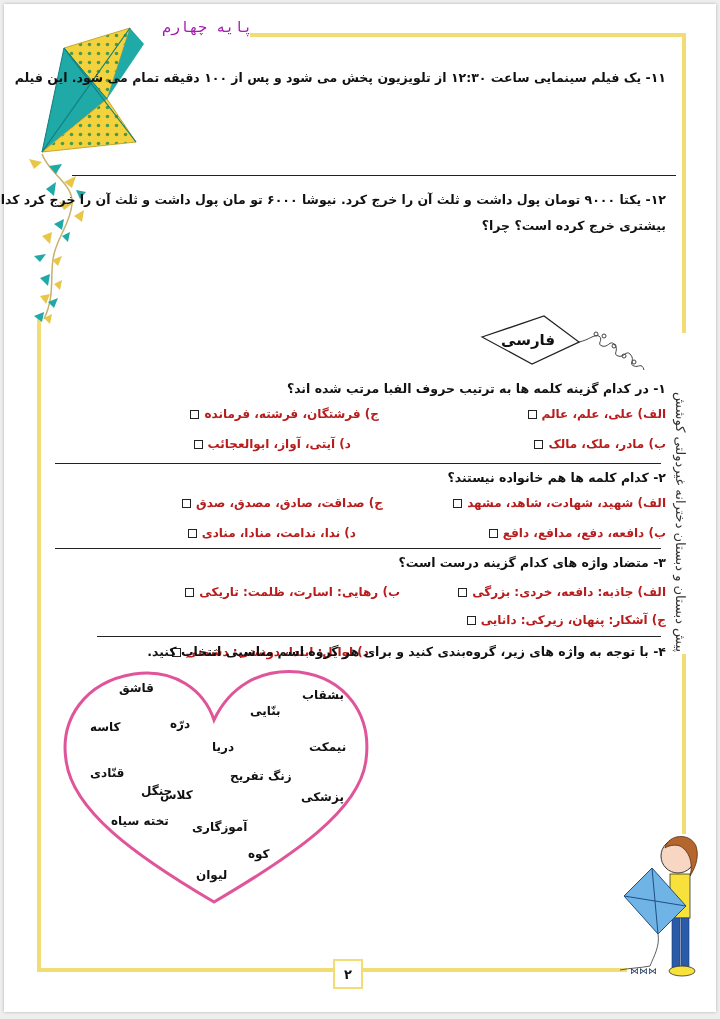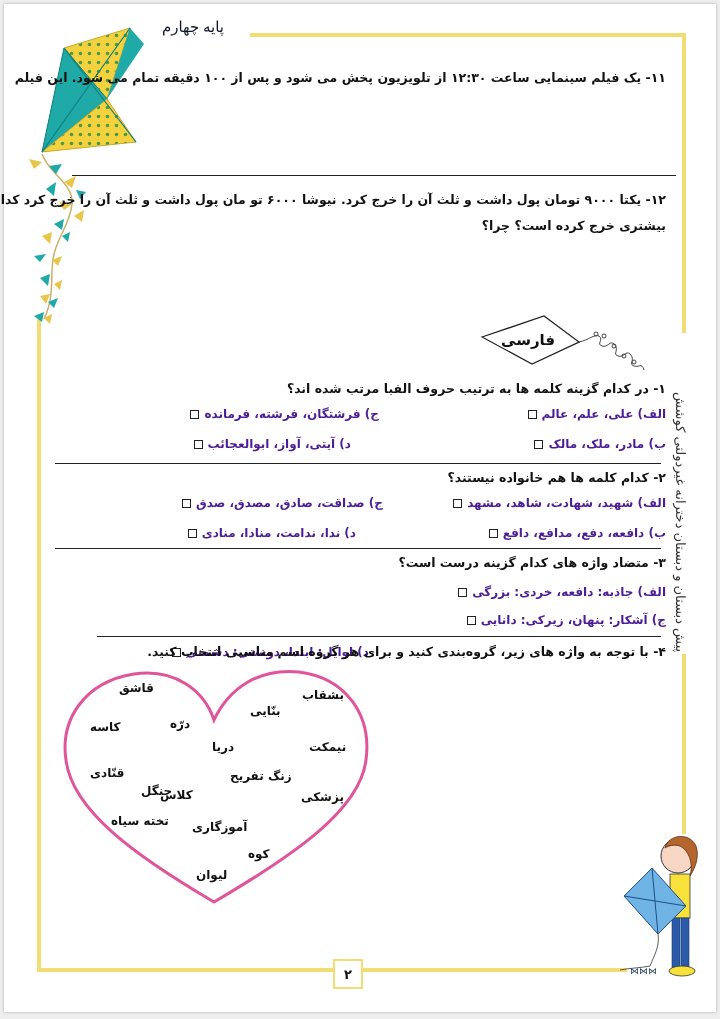--- a/index.html
+++ b/index.html
@@ -13,30 +13,30 @@
     background: #ffffff;
     box-shadow: 0 0 3px rgba(0,0,0,0.25);
   }
   .frame-line { position: absolute; background: #f2dc74; }
   .q-text {
     position: absolute; direction: rtl; text-align: right;
     font-size: 12.5px; font-weight: bold; color: #111; white-space: nowrap;
   }
   .opt {
     position: absolute; direction: rtl; text-align: right;
-    font-size: 12px; font-weight: bold; color: #4c1d95; white-space: nowrap;
+    font-size: 12px; font-weight: bold; color: #b91c1c; white-space: nowrap;
   }
   .chk {
     display: inline-block; width: 9px; height: 9px; border: 1.3px solid #222;
     vertical-align: middle; margin-right: 5px; background: #fff; box-sizing: border-box;
   }
   .hr { position: absolute; height: 1px; background: #222; }
   .grade-label {
-    position: absolute; left: 158px; top: 14px; font-size: 15px; color: #0f172a;
-    direction: rtl; font-family: Liberation Serif, serif;
+    position: absolute; left: 158px; top: 14px; font-size: 15px; color: #a21caf;
+    direction: rtl; font-family: Liberation Mono, monospace;
   }
   .side-text {
     position: absolute; left: 664px; top: 318px; width: 20px; height: 330px;
     writing-mode: vertical-rl; font-size: 13px; color: #333;
     direction: rtl; white-space: nowrap; font-family: "DejaVu Serif", serif;
   }
   .heart-word {
     position: absolute; font-size: 12px; font-weight: bold; color: #111; direction: rtl; white-space: nowrap;
   }
   .page-num {
@@ -127,20 +127,21 @@
   <div class="q-text" style="right:50px; top:466px;">۲- کدام کلمه ها هم خانواده نیستند؟</div>
   <div class="opt" style="right:50px; top:492px;"><span>الف) شهید، شهادت، شاهد، مشهد</span><span class="chk"></span></div>
   <div class="opt" style="right:333px; top:492px;"><span>ج) صداقت، صادق، مصدق، صدق</span><span class="chk"></span></div>
   <div class="opt" style="right:50px; top:522px;"><span>ب) دافعه، دفع، مدافع، دافع</span><span class="chk"></span></div>
   <div class="opt" style="right:360px; top:522px;"><span>د) ندا، ندامت، منادا، منادی</span><span class="chk"></span></div>
 
   <div class="hr" style="left:51px; top:544px; width:606px;"></div>
 
   <div class="q-text" style="right:50px; top:551px;margin-left:48px;">۳- متضاد واژه های کدام گزینه درست است؟</div>
   <div class="opt" style="right:50px; top:581px;"><span>الف) جاذبه: دافعه، خردی: بزرگی</span><span class="chk"></span></div>
+  <div class="opt" style="right:316px; top:581px;"><span>ب) رهایی: اسارت، ظلمت: تاریکی</span><span class="chk"></span></div>
   <div class="opt" style="right:50px; top:609px;"><span>ج) آشکار: پنهان، زیرکی: دانایی</span><span class="chk"></span></div>
   <div class="opt" style="right:347px; top:609px;margin-top:32px;"><span>د) اوایل: ابتدا، دوستی: دشمنی</span><span class="chk"></span></div>
 
   <div class="hr" style="left:93px; top:632px; width:564px;"></div>
 
   <div class="q-text" style="right:50px; top:640px;">۴- با توجه به واژه های زیر، گروه‌بندی کنید و برای هر گروه اسم مناسبی انتخاب کنید.</div>
 
   <svg style="position:absolute; left:50px; top:656px;" width="330" height="250" viewBox="0 0 330 250">
     <path d="M160,60 C150,30 120,8 80,14 C30,22 6,60 12,100 C18,150 80,195 160,242 C240,195 306,150 312,100 C318,55 292,18 245,12 C205,8 175,28 160,60 Z" fill="none" stroke="#e0559a" stroke-width="3"></path>
   </svg>

